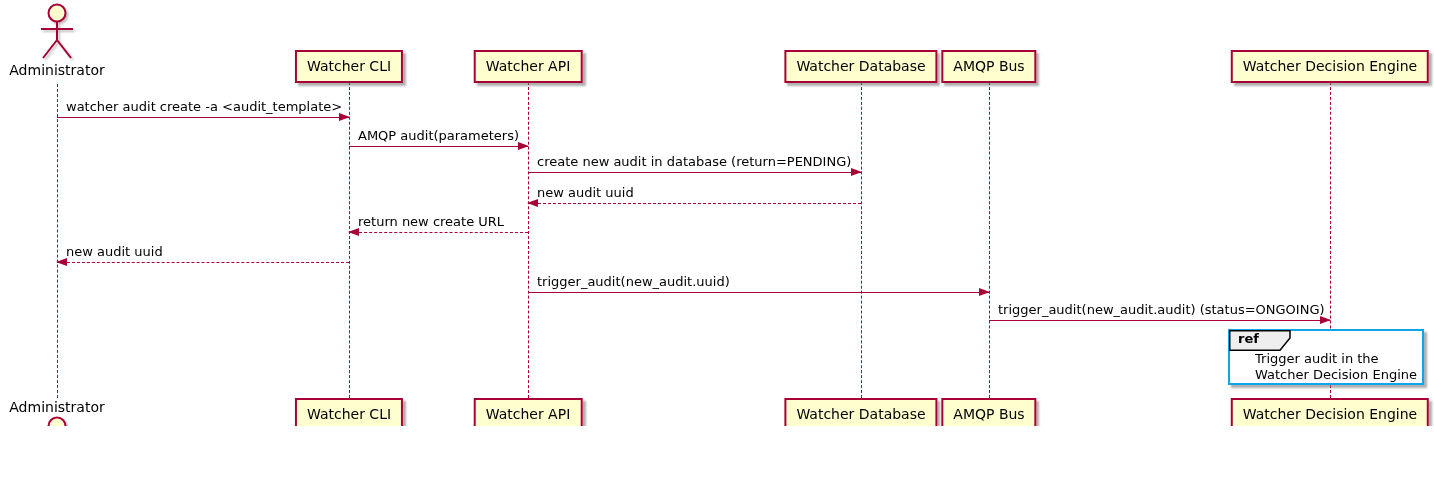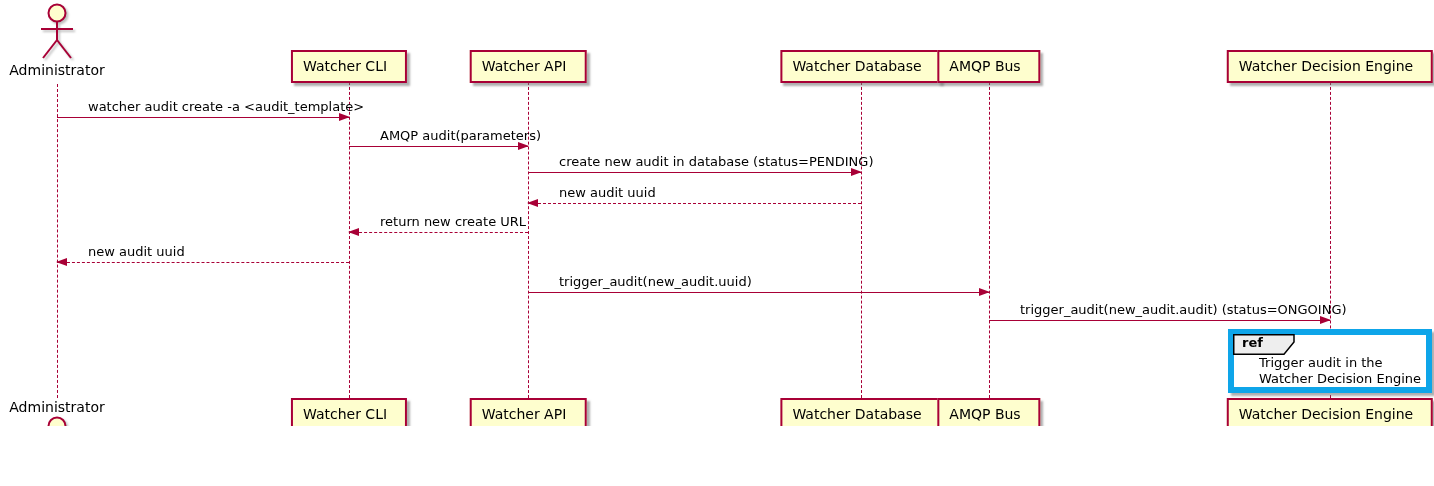--- a/index.html
+++ b/index.html
@@ -22,21 +22,21 @@
     width: 0;
     border-left: 1px dashed #A80036;
   }
   
   .pbox {
     position: absolute;
     transform: translateX(-50%);
     background: #FEFECE;
     border: 2px solid #A80036;
     box-shadow: 3px 3px 2px rgba(110,110,110,0.55);
-    padding: 5px 18px 6px 10px;
+    padding: 5px 10px 6px 10px;
     font-size: 14px;
     line-height: 18px;
     white-space: nowrap;
     z-index: 3;
   }
   
   .actor {
     position: absolute;
     transform: translateX(-50%);
     text-align: center;
@@ -63,21 +63,20 @@
     border-top: 1px solid #A80036;
   }
   .message.dashed .line { border-top-style: dashed; }
   .message .msg-text {
     position: absolute;
     bottom: 3px;
     left: 9px;
     font-size: 13px;
     white-space: nowrap;
     color: #000;
-    margin-left: 22px;
   }
   .arrowhead {
     position: absolute;
     width: 0; height: 0;
     top: -4.5px;
     border-top: 4.5px solid transparent;
     border-bottom: 4.5px solid transparent;
   }
   .message.right .arrowhead {
     right: -1px;
@@ -86,21 +85,21 @@
   .message.left .arrowhead {
     left: -1px;
     border-right: 11px solid #A80036;
   }
   
   .refbox {
     position: absolute;
     left: 1228px; top: 329px;
     width: 192px; height: 52px;
     background: #ffffff;
-    border: 6px solid #0ea5e9;
+    border: 2px solid #0ea5e9;
     box-shadow: 3px 3px 2px rgba(110,110,110,0.55);
     z-index: 4;
   }
   .ref-tab {
     position: absolute;
     left: -1px; top: -1px;
     width: 62px; height: 21px;
   }
   .ref-tab svg { display: block; }
   .ref-keyword {
@@ -150,21 +149,21 @@
     <span class="msg-text">watcher audit create -a &lt;audit_template&gt;</span>
     <span class="line"></span>
     <span class="arrowhead"></span>
   </div>
   <div class="message right solid" style="left:349px; width:179px; top:146px;">
     <span class="msg-text">AMQP audit(parameters)</span>
     <span class="line"></span>
     <span class="arrowhead"></span>
   </div>
   <div class="message right solid" style="left:528px; width:333px; top:172px;">
-    <span class="msg-text">create new audit in database (status=PENDING)</span>
+    <span class="msg-text">create new audit in database (return=PENDING)</span>
     <span class="line"></span>
     <span class="arrowhead"></span>
   </div>
   <div class="message left dashed" style="left:528px; width:333px; top:203px;">
     <span class="msg-text">new audit uuid</span>
     <span class="line"></span>
     <span class="arrowhead"></span>
   </div>
   <div class="message left dashed" style="left:349px; width:179px; top:232px;">
     <span class="msg-text">return new create URL</span>

